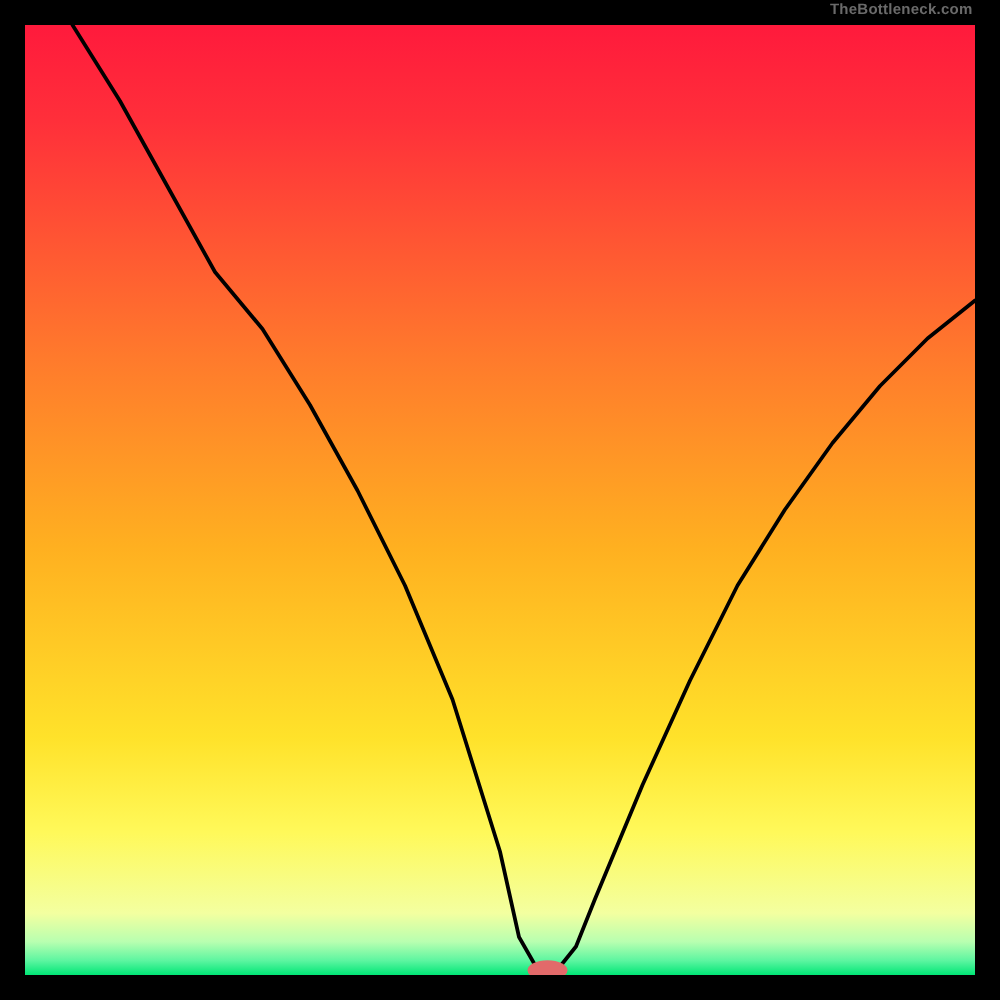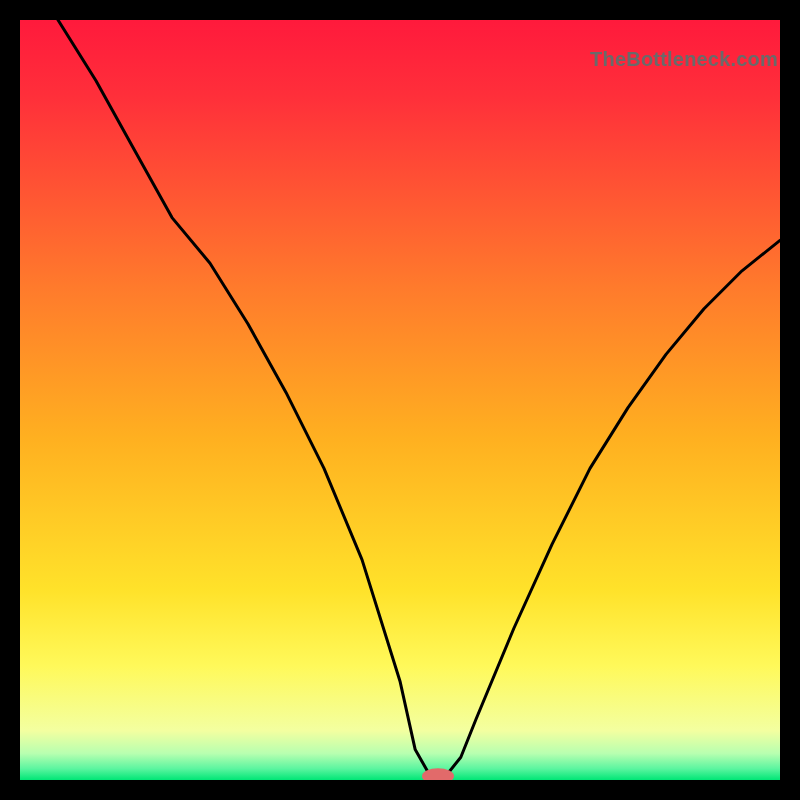--- a/index.html
+++ b/index.html
@@ -28,25 +28,24 @@
   .plot svg {
     display: block;
     width: 760px;
     height: 760px;
   }
   .watermark {
     position: absolute;
     top: 0px;
     right: 22px;
     font-family: Arial, Helvetica, sans-serif;
-    font-size: 20px;
+    font-size: 12px;
     font-weight: 600;
     color: #6a6a6a;
     letter-spacing: 0.2px;
-    margin-top: 48px;
   }
 </style>
 </head>
 <body>
 <div class="frame">
   <div class="plot">
     <svg id="chart-svg" viewBox="0 0 760 760">
       <defs>
         <linearGradient id="bg-grad" x1="0" y1="0" x2="0" y2="1">
           <stop id="g0" offset="0" stop-color="#ff1a3c"></stop>

